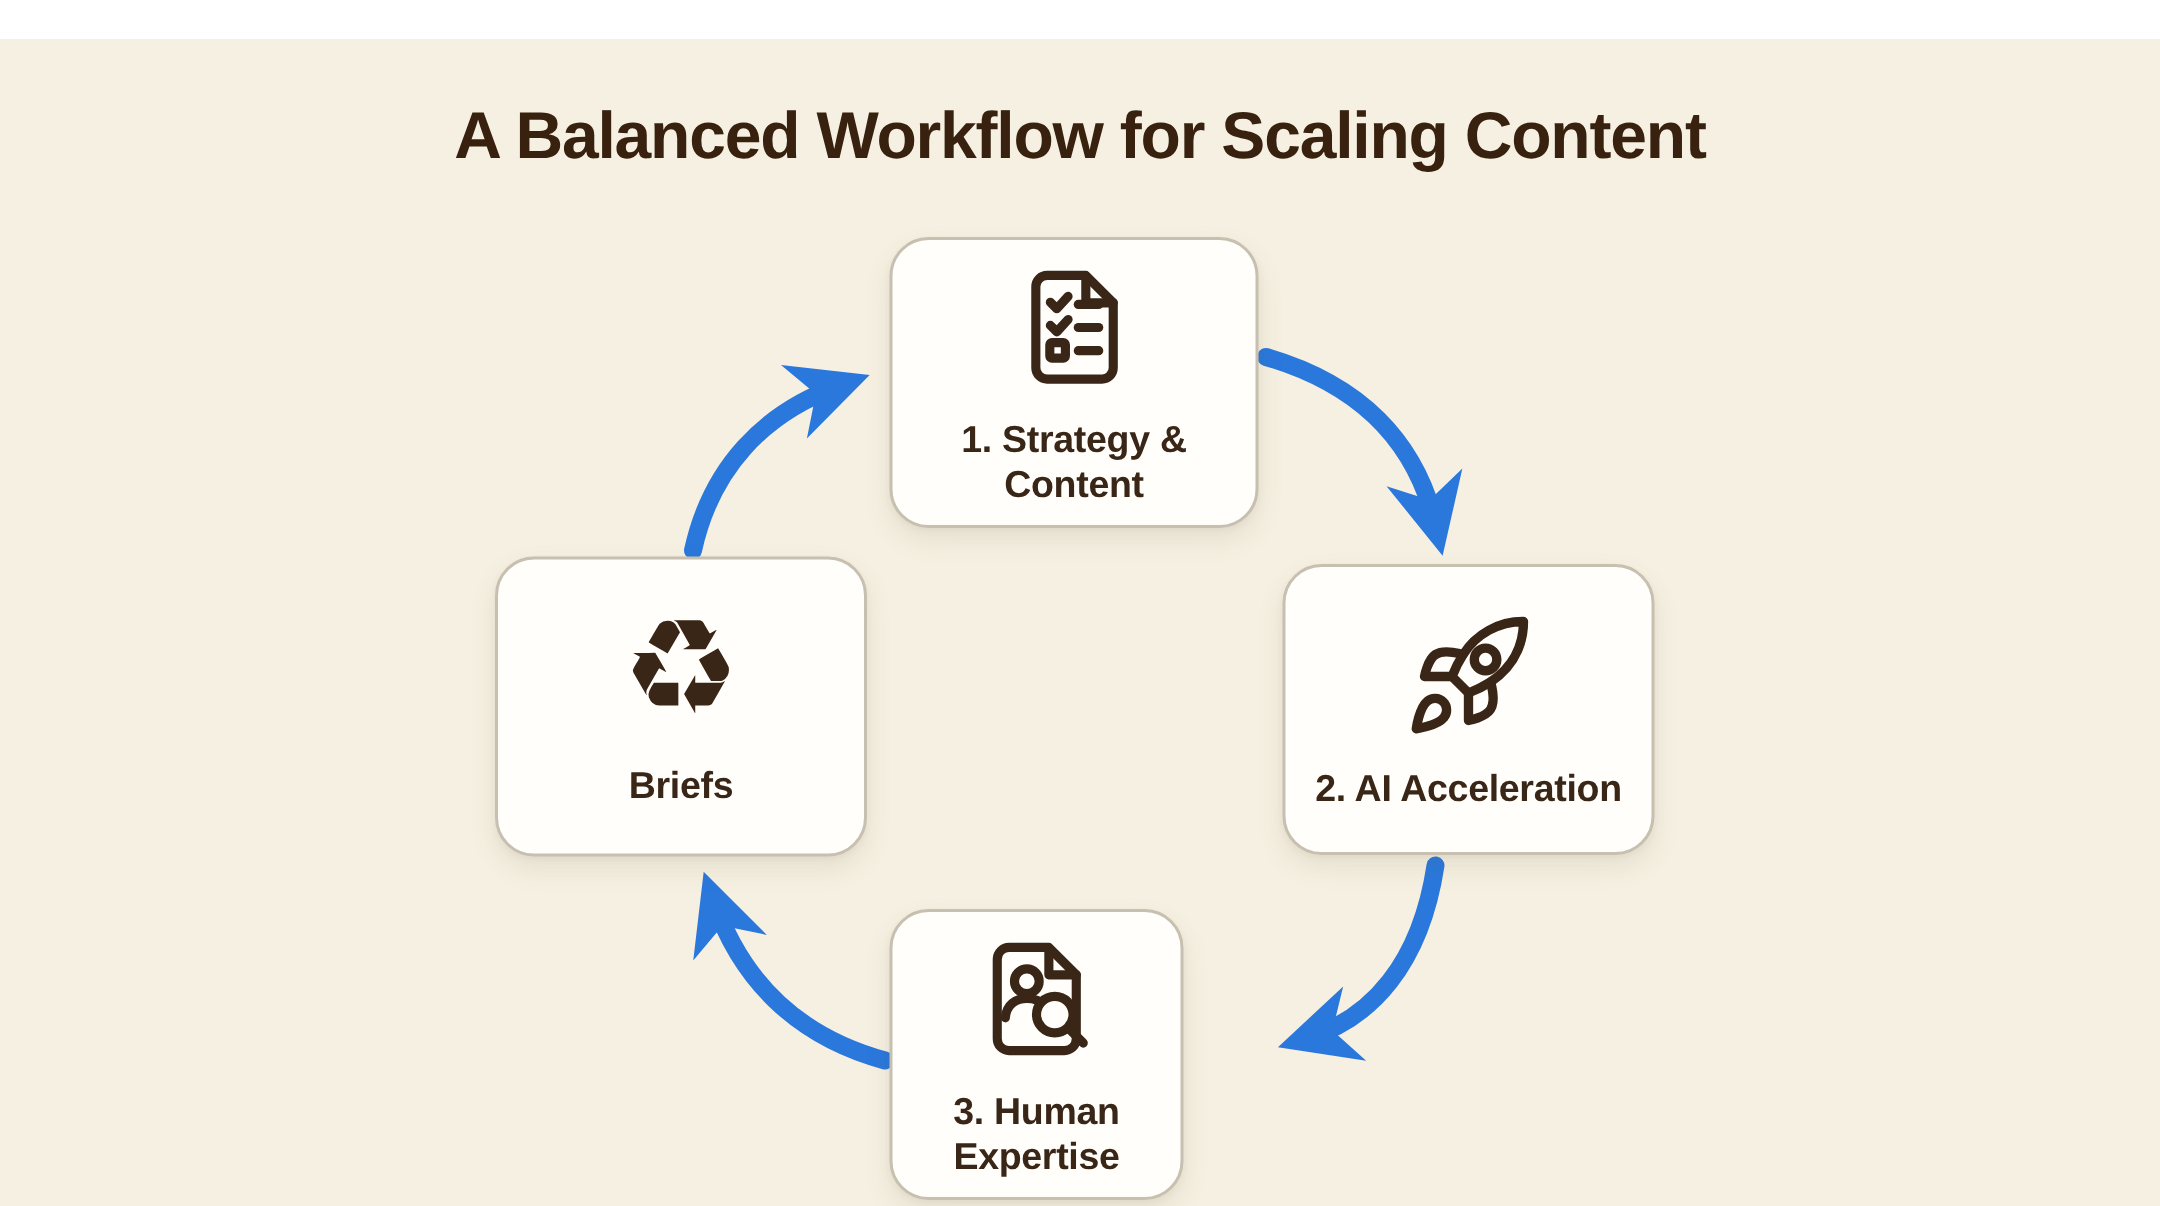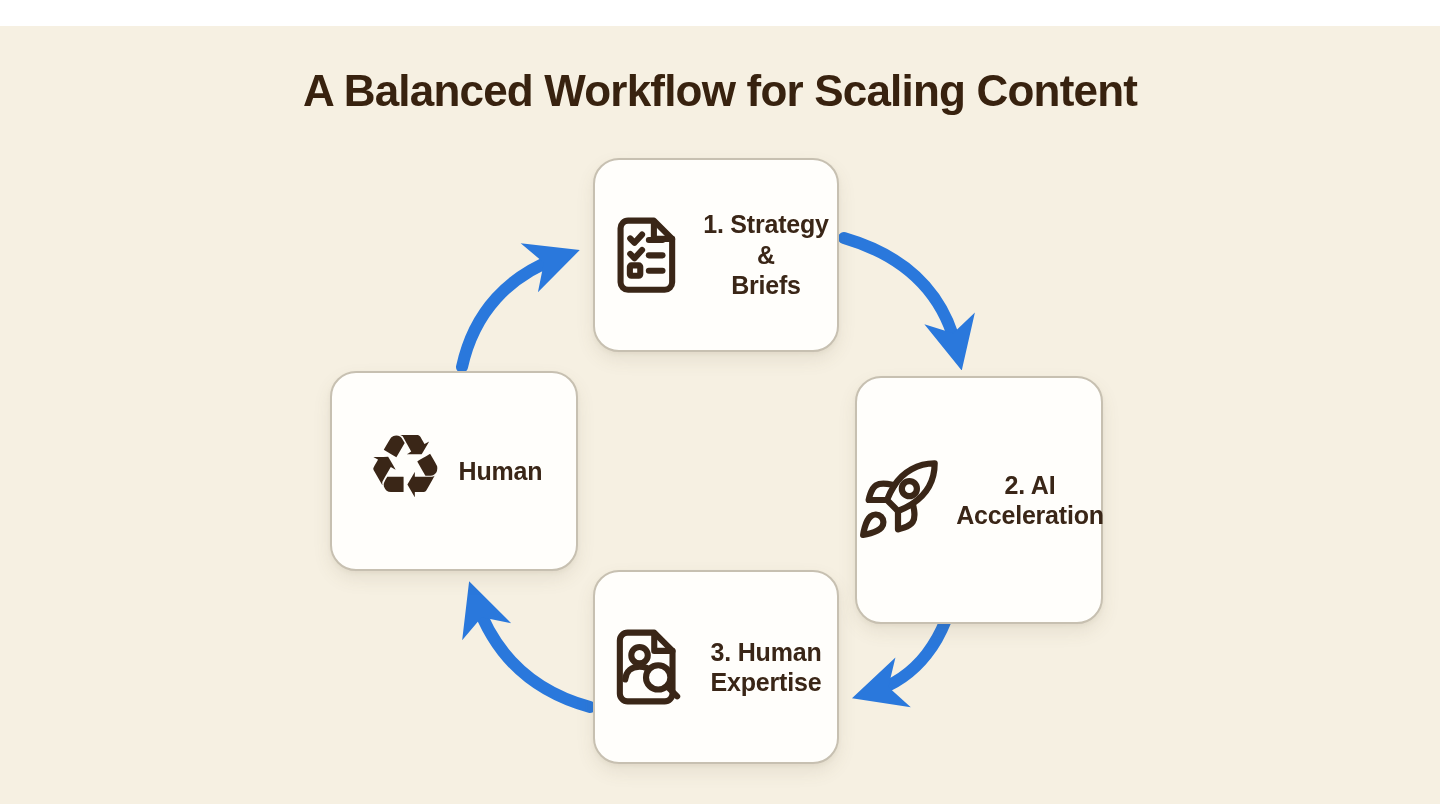--- a/index.html
+++ b/index.html
@@ -31,29 +31,29 @@
     inset: 0;
     pointer-events: none;
   }
   .step-card {
     position: absolute;
     background: #fffefb;
     border: 2px solid #c7c0b1;
     border-radius: 26px;
     box-shadow: 0 8px 18px rgba(100, 84, 55, 0.10), 0 2px 4px rgba(100, 84, 55, 0.06);
     display: flex;
-    flex-direction: row;
+    flex-direction: column;
     align-items: center;
     justify-content: center;
     gap: 14px;
     padding: 10px 8px;
   }
   .card-top    { left: 593px; top: 132px; width: 246px; height: 194px; }
-  .card-right  { left: 855px; top: 350px; width: 248px; height: 248px; }
-  .card-bottom { left: 593px; top: 544px; width: 246px; height: 194px; }
+  .card-right  { left: 855px; top: 350px; width: 248px; height: 194px; }
+  .card-bottom { left: 593px; top: 580px; width: 196px; height: 194px; }
   .card-left   { left: 330px; top: 345px; width: 248px; height: 200px; }
   .card-icon {
     display: flex;
     align-items: center;
     justify-content: center;
     height: 92px;
   }
   .card-icon svg { display: block; }
   .recycle-glyph {
     font-family: "DejaVu Sans", "Liberation Sans", sans-serif;
@@ -102,21 +102,21 @@
         <polyline points="7.6,7.4 8.8,8.6 10.9,6.3"></polyline>
         <line x1="12.8" y1="7.8" x2="16.6" y2="7.8"></line>
         <polyline points="7.6,11.7 8.8,12.9 10.9,10.6"></polyline>
         <line x1="12.8" y1="12.1" x2="16.6" y2="12.1"></line>
         <rect x="7.5" y="14.9" width="2.9" height="2.9" rx="0.4"></rect>
         <line x1="12.8" y1="16.4" x2="16.6" y2="16.4"></line>
       </svg>
     </div>
     <div class="card-label">
       <span class="line">1. Strategy &amp;</span>
-      <span class="line">Briefs</span>
+      <span class="line">Content</span>
     </div>
   </div>
 
   <div class="step-card card-right">
     <div class="card-icon">
       <svg width="88" height="88" viewBox="0 0 24 24" fill="none" stroke="#3a2617" stroke-width="1.7" stroke-linecap="round" stroke-linejoin="round">
         <path d="M4.5 16.5c-1.5 1.26-2 5-2 5s3.74-.5 5-2c.71-.84.7-2.13-.09-2.91a2.18 2.18 0 0 0-2.91-.09z"></path>
         <path d="m12 15-3-3a22 22 0 0 1 2-3.95A12.88 12.88 0 0 1 22 2c0 2.72-.78 7.5-6 11a22.35 22.35 0 0 1-4 2z"></path>
         <path d="M9 12H4s.55-3.03 2-4c1.62-1.08 5 0 5 0"></path>
         <path d="M12 15v5s3.03-.55 4-2c1.08-1.62 0-5 0-5"></path>
@@ -143,17 +143,17 @@
     <div class="card-label">
       <span class="line">3. Human Expertise</span>
     </div>
   </div>
 
   <div class="step-card card-left">
     <div class="card-icon">
       <span class="recycle-glyph">♻</span>
     </div>
     <div class="card-label">
-      <span class="line">Human</span>
+      <span class="line">Briefs</span>
     </div>
   </div>
 
 </div>
 
 </body></html>

